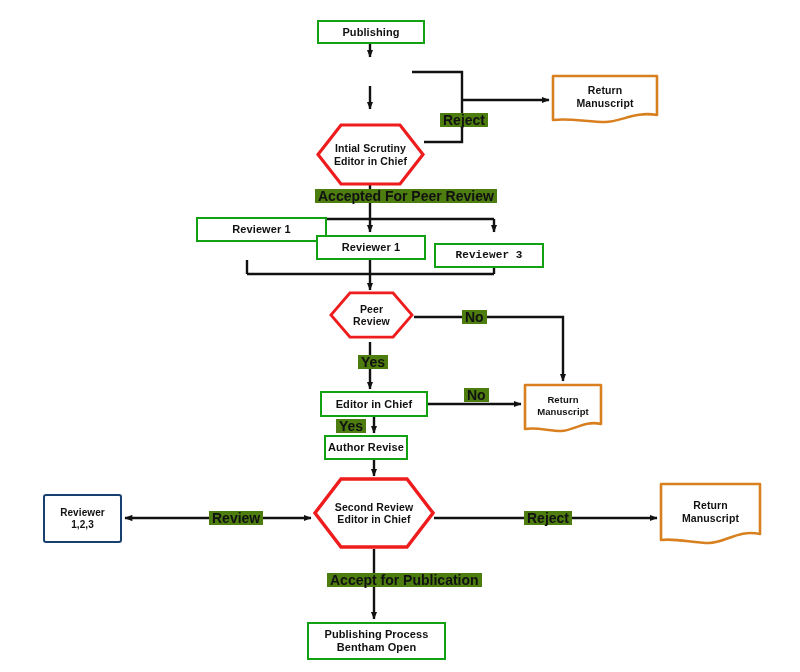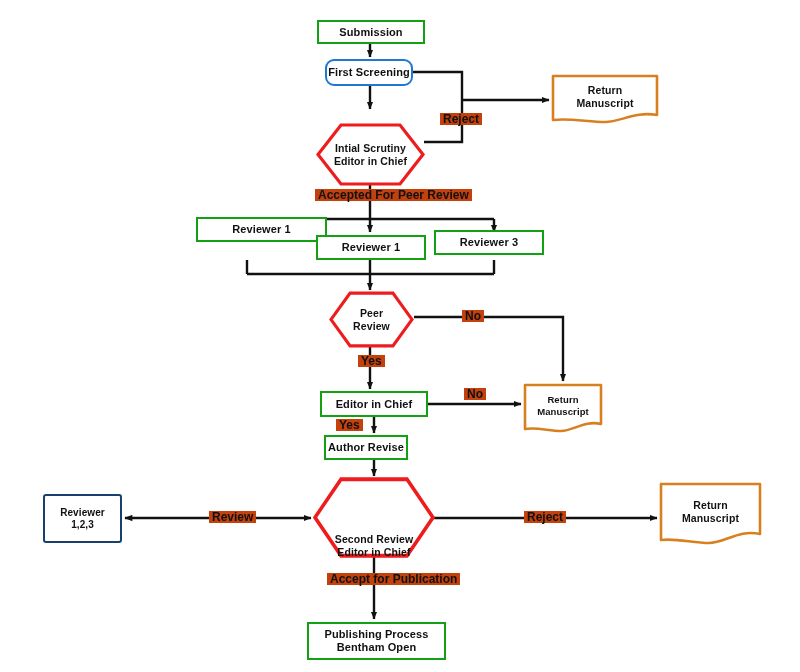--- a/index.html
+++ b/index.html
@@ -86,24 +86,24 @@
   }
   .docnode .doclabel {
     position: relative;
     z-index: 2;
     width: 86%;
     padding-bottom: 5px;
     text-align: center;
   }
   .edge-label {
     position: absolute;
-    font-size: 12px;
+    font-size: 14px;
     font-weight: bold;
     color: #111111;
-    background: #c2410c;
+    background: #4d7c0f;
     padding: 0 3px;
     white-space: nowrap;
     z-index: 4;
     line-height: 1;
   }
 </style>
 </head>
 <body>
 
 <div id="canvas">
@@ -155,26 +155,23 @@
 
       <line x1="125" y1="518" x2="311" y2="518" marker-end="url(#arrow)" marker-start="url(#arrowStart)"></line>
 
       <line x1="434" y1="518" x2="657" y2="518" marker-end="url(#arrow)"></line>
 
       <line x1="374" y1="549" x2="374" y2="619" marker-end="url(#arrow)"></line>
     </g>
   </svg>
 
   <div class="node rect-green" style="left:317px; top:20px; width:108px; height:24px;">
-    <span>Submission</span>
-  </div>
-
-  <div class="node rect-blue" style="left:325px; top:59px; width:88px; height:27px;">
-    <span>First Screening</span>
-  </div>
+    <span>Publishing</span>
+  </div>
+
 
   <div class="node hexnode" style="left:316px; top:123px; width:109px; height:63px;">
     <svg class="hexsvg" viewBox="0 0 109 63" preserveAspectRatio="none">
       <polygon points="25,2 84,2 107,31.5 84,61 25,61 2,31.5" fill="#ffffff" stroke="#ee1c1c" stroke-width="3.2"></polygon>
     </svg>
     <div class="hexlabel">
       <div>Intial Scrutiny</div>
       <div>Editor in Chief</div>
     </div>
   </div>
@@ -188,25 +185,25 @@
       <div>Manuscript</div>
     </div>
   </div>
 
   <div class="node rect-green" style="left:196px; top:217px; width:131px; height:25px;">
     <span>Reviewer 1</span>
   </div>
   <div class="node rect-green" style="left:316px; top:235px; width:110px; height:25px;">
     <span>Reviewer 1</span>
   </div>
-  <div class="node rect-green" style="left:434px; top:230px; width:110px; height:25px;">
+  <div class="node rect-green" style="left:434px; top:243px; width:110px; height:25px;font-family:Liberation Mono, monospace;">
     <span>Reviewer 3</span>
   </div>
 
-  <div class="node hexnode" style="left:329px; top:291px; width:85px; height:57px;justify-content:center;">
+  <div class="node hexnode" style="left:329px; top:291px; width:85px; height:48px;justify-content:center;">
     <svg class="hexsvg" viewBox="0 0 85 52" preserveAspectRatio="none">
       <polygon points="21,2 64,2 83,26 64,50 21,50 2,26" fill="#ffffff" stroke="#ee1c1c" stroke-width="3"></polygon>
     </svg>
     <div class="hexlabel">
       <div>Peer</div>
       <div>Review</div>
     </div>
   </div>
 
   <div class="node rect-green" style="left:320px; top:391px; width:108px; height:26px;">
@@ -227,21 +224,21 @@
     <span>Author Revise</span>
   </div>
 
   <div class="node rect-navy" style="left:43px; top:494px; width:79px; height:49px;">
     <div>
       <div>Reviewer</div>
       <div>1,2,3</div>
     </div>
   </div>
 
-  <div class="node hexnode" style="left:313px; top:477px; width:122px; height:81px;align-items:flex-end;">
+  <div class="node hexnode" style="left:313px; top:477px; width:122px; height:72px;">
     <svg class="hexsvg" viewBox="0 0 122 72" preserveAspectRatio="none">
       <polygon points="28,2 94,2 120,36 94,70 28,70 2,36" fill="#ffffff" stroke="#ee1c1c" stroke-width="3.4"></polygon>
     </svg>
     <div class="hexlabel">
       <div>Second Review</div>
       <div>Editor in Chief</div>
     </div>
   </div>
 
   <div class="node docnode" style="left:659px; top:482px; width:103px; height:64px;">

